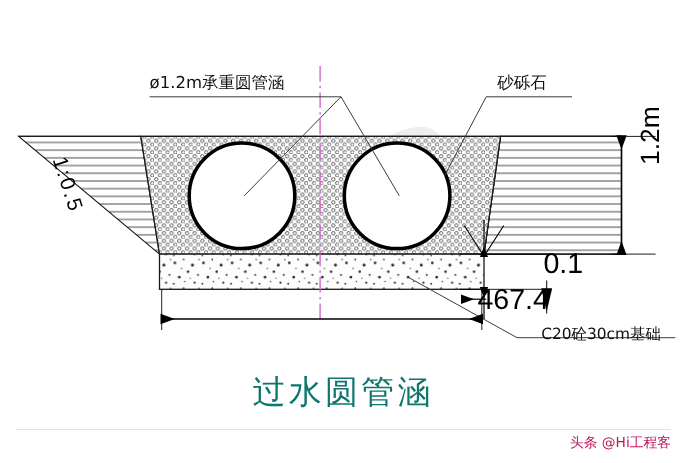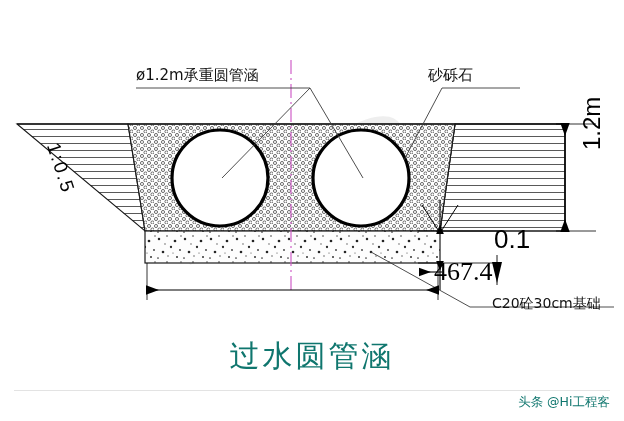--- a/index.html
+++ b/index.html
@@ -15,21 +15,21 @@
   #stage svg{position:absolute;left:0;top:0;}
   .lbl{position:absolute;white-space:nowrap;color:#111;}
   .cn{font-family:"DejaVu Sans","Liberation Sans",sans-serif;}
   .dim-num{font-family:"Liberation Sans","DejaVu Sans",sans-serif;font-weight:400;color:#000;}
   #title{
     position:absolute;left:0;top:336px;width:624px;text-align:center;
     font-size:30px;letter-spacing:3px;color:#0f766e;
   }
   #footer{
     position:absolute;right:14px;bottom:10px;
-    font-size:12.5px;color:#0f766e;
+    font-size:12.5px;color:#be185d;
     font-family:"DejaVu Sans","Liberation Sans",sans-serif;
   }
   #footer-rule{position:absolute;left:14px;right:14px;bottom:30px;height:1px;background:#e3e3e3;}
   .wm{position:absolute;color:rgba(150,150,150,0.16);font-weight:bold;
       font-family:"Liberation Sans",sans-serif;pointer-events:none;user-select:none;}
 </style>
 </head>
 <body>
 
 <div id="stage">
@@ -150,33 +150,33 @@
     <g stroke="#000" stroke-width="1.1">
       <line x1="420" y1="272" x2="442" y2="272" marker-start="url(#arw-s)"></line>
       <line x1="497" y1="255" x2="497" y2="285" stroke-width="0.9"></line>
       <path d="M492,262 L497,283 L502,262" fill="#000" stroke="none"></path>
     </g>
 
   </svg>
 
   <div class="lbl cn" style="left:136px;top:66px;font-size:15px;">ø1.2m承重圆管涵</div>
 
-  <div class="lbl cn" style="left:428px;top:66px;font-size:15px;">砂砾石</div>
+  <div class="lbl cn" style="left:452px;top:66px;font-size:15px;">砂砾石</div>
 
   <div class="lbl cn" style="left:492px;top:295px;font-size:14px;">C20砼30cm基础</div>
 
   <div class="lbl dim-num" style="left:63px;top:140px;font-size:19px;letter-spacing:2px;
               transform:rotate(72deg);transform-origin:left top;">1:0.5</div>
 
   <div class="lbl dim-num" style="left:578px;top:150px;font-size:24px;
               transform:rotate(-90deg);transform-origin:left top;">1.2m</div>
 
   <div class="lbl dim-num" style="left:494px;top:224px;font-size:26px;">0.1</div>
 
 
-  <div class="lbl dim-num" style="left:434px;top:257px;font-size:26px;font-family:Liberation Serif, serif;">467.4</div>
+  <div class="lbl dim-num" style="left:434px;top:257px;font-size:26px;">467.4</div>
 
   <div id="title" class="cn">过水圆管涵</div>
 
   <div id="footer-rule"></div>
   <div id="footer">头条 @Hi工程客</div>
 
 </div>
 
 </body></html>

